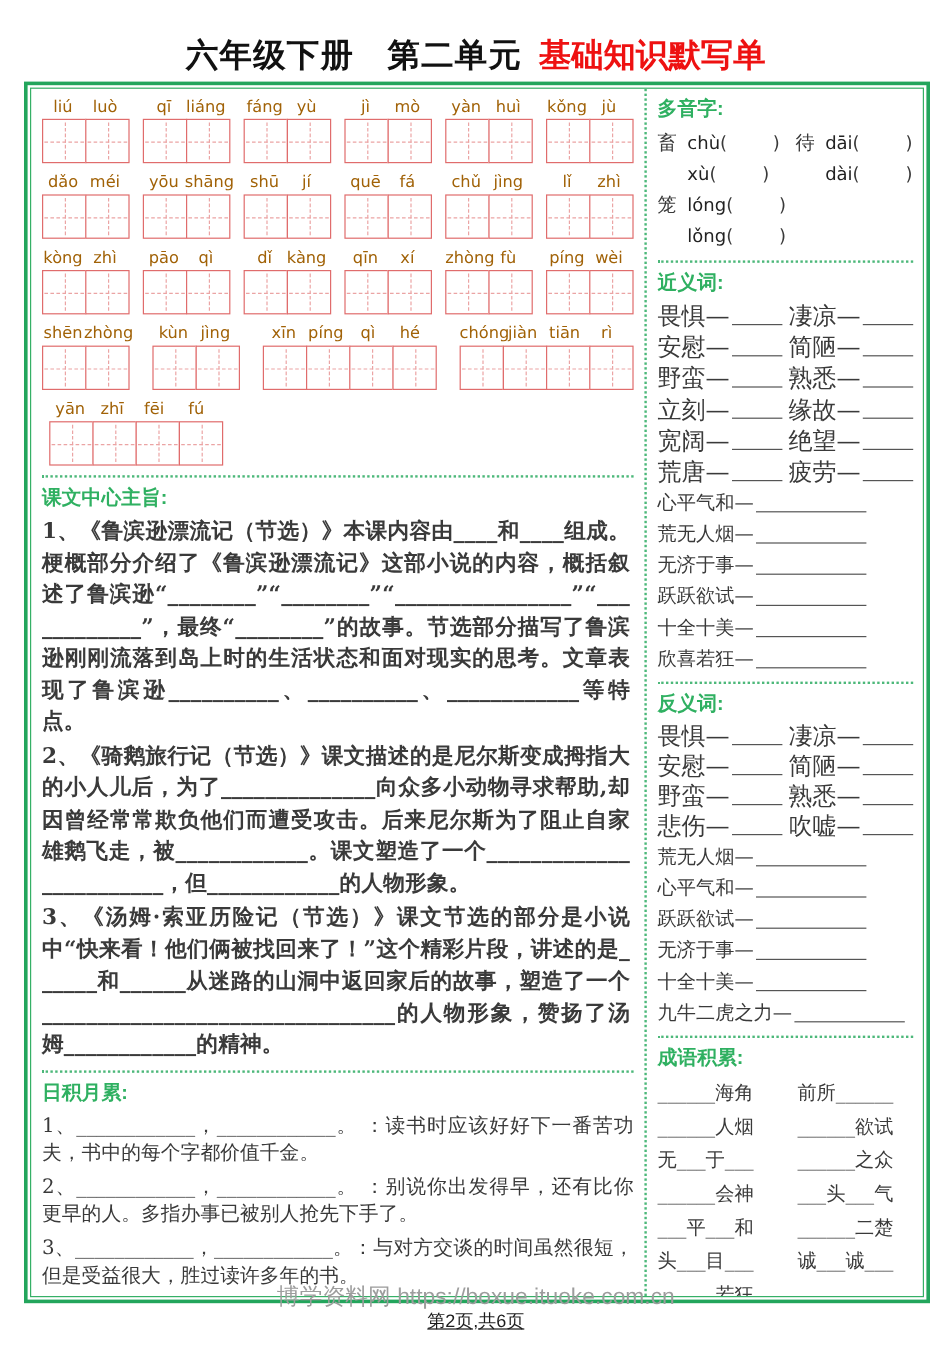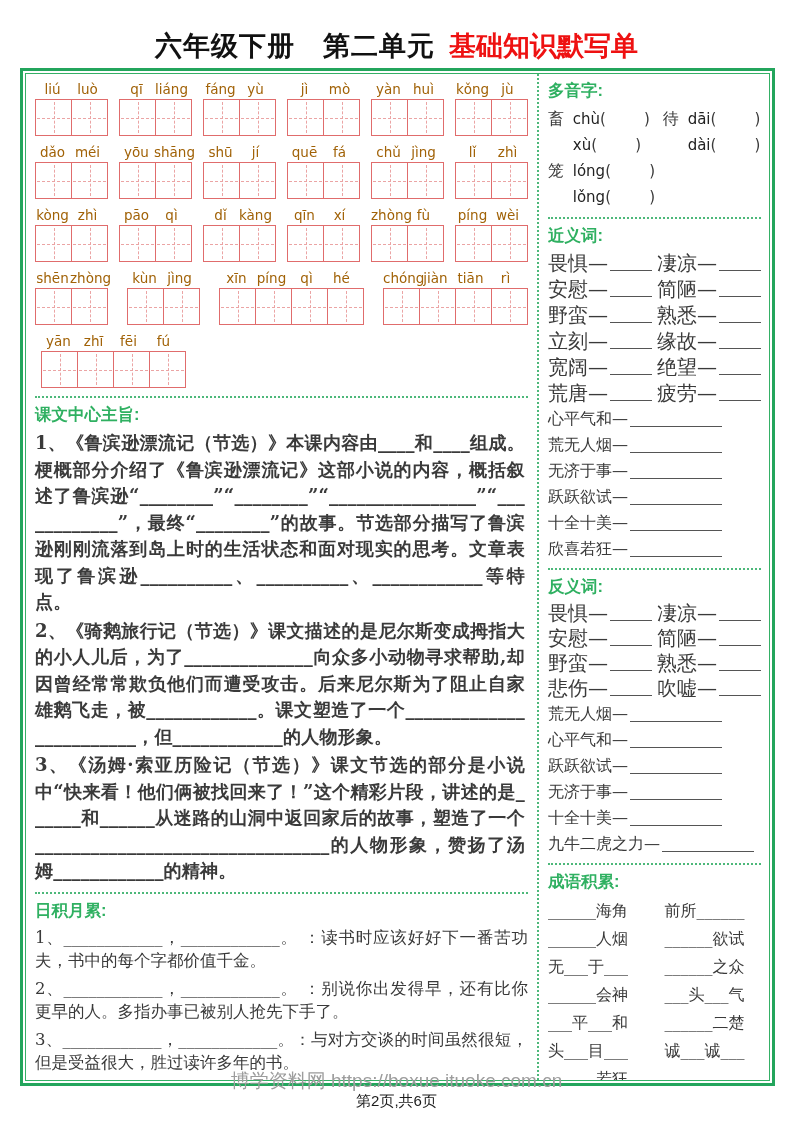--- a/index.html
+++ b/index.html
@@ -53,21 +53,21 @@
   .wsingle{display:flex;align-items:flex-end;font-size:16px;line-height:24px;margin-bottom:2px;}
   .wsingle .blank{width:92px;border-bottom:1px solid #555;margin:0 0 4px 2px;}
   .tight .wrow{line-height:23px;}
   
   .cyrow{display:grid;grid-template-columns:1fr 1fr;font-size:16px;line-height:28px;
         column-gap:20px;white-space:nowrap;}
   
   .watermark{position:absolute;left:0;width:100%;top:1068px;text-align:center;
         font-family:"Liberation Sans", sans-serif;font-size:19px;color:#9d9d9d;z-index:5;}
   .pagenum{position:absolute;left:0;width:100%;top:1092px;text-align:center;
-        font-family:"Liberation Sans", sans-serif;font-size:15px;color:#1c1c1c;z-index:5;}
+        font-family:"Liberation Sans", sans-serif;font-size:15px;color:#1c1c1c;z-index:5;text-decoration:underline;}
 </style>
 </head>
 <body>
 
 <div class="page">
 
   <div class="title-bar">
     <span class="blk">六年级下册　第二单元</span><span class="red">基础知识默写单</span>
   </div>
 

